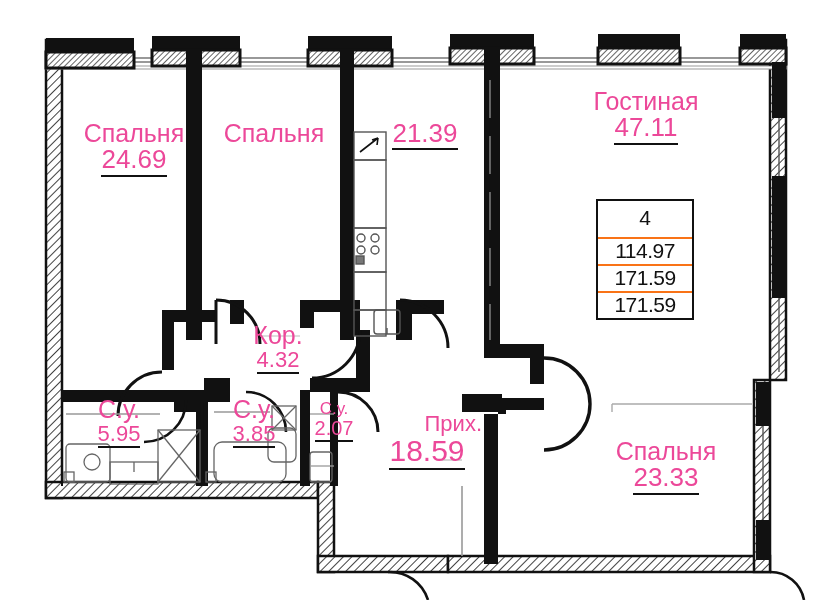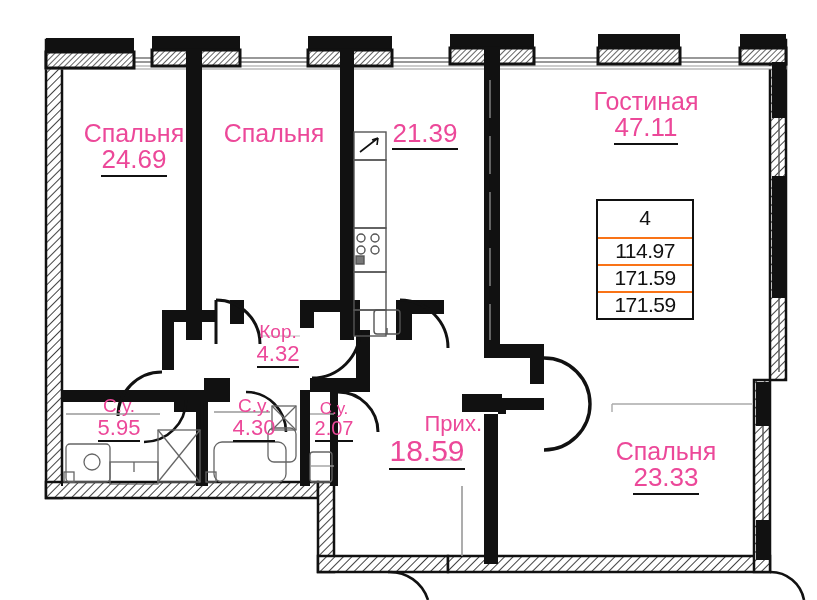--- a/index.html
+++ b/index.html
@@ -43,21 +43,21 @@
     display: inline-block;
     font-weight: 400;
     border-bottom: 2px solid #111111;
     padding-bottom: 1px;
   }
   
   .sz-lg .room-name { font-size: 25px; }
   .sz-lg .room-area { font-size: 26px; }
   .sz-md .room-name { font-size: 22px; text-align: right; }
   .sz-md .room-area { font-size: 30px; }
-  .sz-sm .room-name { font-size: 19px; }
+  .sz-sm .room-name { font-size: 25px; }
   .sz-sm .room-area { font-size: 22px; }
   .sz-xs .room-name { font-size: 17px; }
   .sz-xs .room-area { font-size: 20px; }
 
   #info-table {
     position: absolute;
     left: 596px;
     top: 199px;
     width: 98px;
     border: 2px solid #111111;
@@ -312,21 +312,21 @@
     <span class="room-area">4.32</span>
   </div>
 
   <div class="room-label sz-sm" style="left:76px; top:396px; width:86px;">
     <span class="room-name">С.у.</span>
     <span class="room-area">5.95</span>
   </div>
 
   <div class="room-label sz-sm" style="left:212px; top:396px; width:84px;">
     <span class="room-name">С.у.</span>
-    <span class="room-area">4.30</span>
+    <span class="room-area">3.85</span>
   </div>
 
   <div class="room-label sz-xs" style="left:300px; top:400px; width:68px;">
     <span class="room-name">С.у.</span>
     <span class="room-area">2.07</span>
   </div>
 
   <div class="room-label sz-md" style="left:372px; top:412px; width:110px;">
     <span class="room-name">Прих.</span>
     <span class="room-area">18.59</span>

